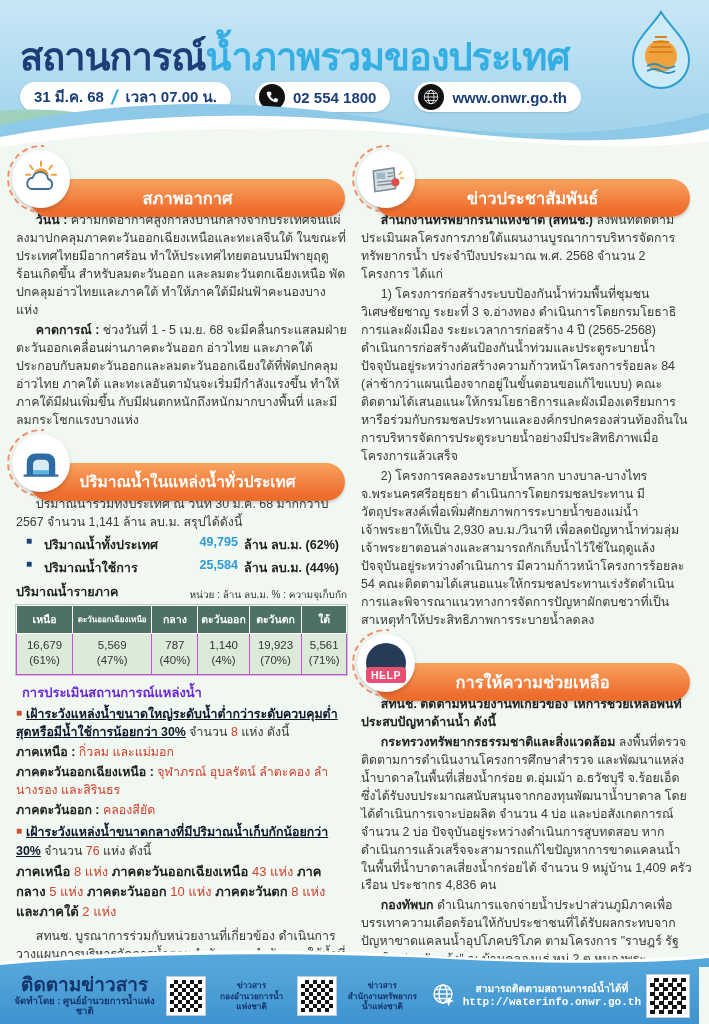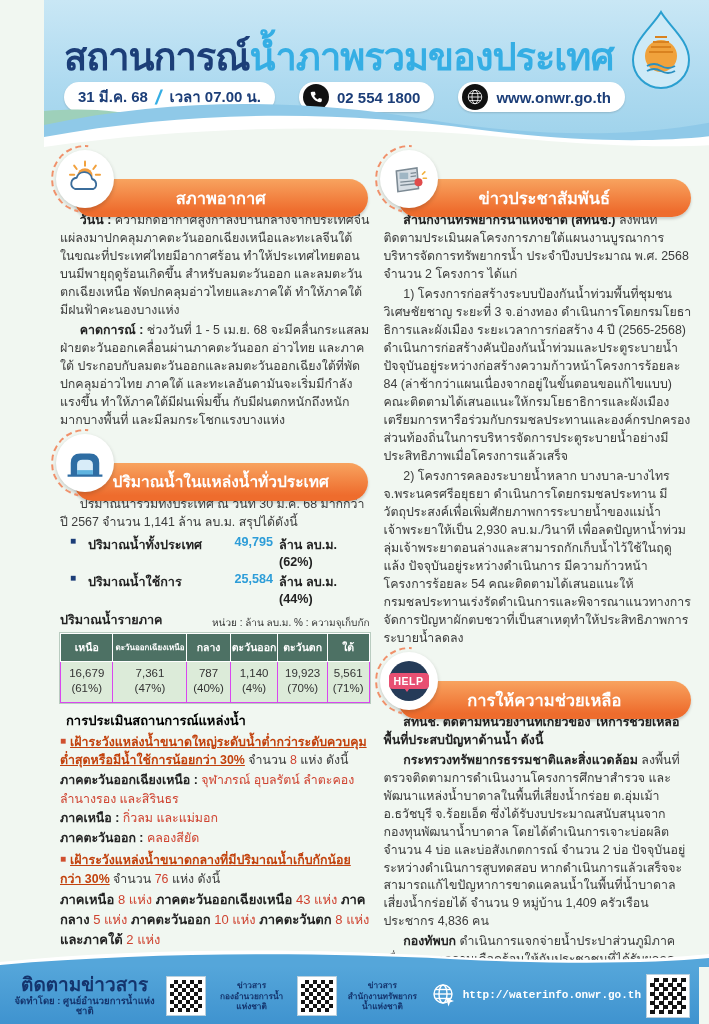--- a/index.html
+++ b/index.html
@@ -1,18 +1,18 @@
 <!DOCTYPE html>
 <html lang="th"><head>
 <meta charset="utf-8">
 <style>
   * { margin:0; padding:0; box-sizing:border-box; }
   html,body { width:709px; }
   body { font-family:"Liberation Sans", sans-serif; }
-  .page { position:relative; width:709px; height:1024px; background:#f1f7f1; overflow:hidden;padding-left:44px; }
+  .page { position:relative; width:709px; height:1024px; background:#f1f7f1; overflow:hidden; }
 
   
   .header { position:relative; height:152px; background:linear-gradient(180deg,#c9e7f5 0%,#aedaf0 55%,#9cd1ea 100%); }
   .title { position:absolute; left:20px; top:26px; font-size:38px; font-weight:bold; letter-spacing:-1px; white-space:nowrap; }
   .title .t1 { color:#1c3e78; }
   .title .t2 { color:#35aee4; }
   .infobar { position:absolute; left:20px; top:82px; display:flex; align-items:center; gap:24px; }
   .pill-white { background:#fff; border-radius:18px; display:flex; align-items:center; padding:4px 14px; height:30px; box-shadow:0 1px 2px rgba(0,0,0,.15); }
   .datepill { gap:8px; font-weight:bold; color:#1c3e78; font-size:15px; }
   .datepill .slash { color:#35aee4; font-size:20px; font-weight:bold; transform:skewX(-12deg); }
@@ -25,43 +25,43 @@
   .content { position:relative; display:flex; gap:14px; padding:2px 16px 0 16px; }
   .col { width:331px; }
   .section-head { position:relative; height:46px; margin:4px 0 8px 0; }
   .section-pill { position:absolute; left:14px; right:2px; top:21px; height:38px; border-radius:20px; background:linear-gradient(180deg,#f8a35f 0%,#ee6c2d 85%); display:flex; align-items:center; justify-content:center; color:#fff; font-weight:bold; font-size:16.5px; box-shadow:0 2px 3px rgba(0,0,0,.18); }
   .icon-circle { position:absolute; left:-4px; top:-8px; width:58px; height:58px; background:#fff; border-radius:50%; box-shadow:0 2px 4px rgba(0,0,0,.18); display:flex; align-items:center; justify-content:center; z-index:2; }
   .icon-circle::before { content:""; position:absolute; left:-5px; top:-5px; width:64px; height:64px; border:2px dashed #f0906a; border-radius:50%; clip-path:polygon(0 0,55% 0,40% 100%,0 100%); }
   p.body { font-size:12.4px; line-height:1.45; color:#3c3c3c; text-indent:1.6em; margin-bottom:2px; }
   p.body b { color:#222; }
   .blue-num { color:#2d9dd8; }
   .red { color:#cf4330; }
-  .orange-link { color:#c2410c; text-decoration:underline; font-weight:bold; }
+  .orange-link { color:#0f172a; text-decoration:underline; font-weight:bold; }
   .sq { color:#d0502f; font-size:10px; vertical-align:2px; margin-right:4px; }
   .sq-navy { color:#1c3e78; font-size:10px; vertical-align:2px; margin-right:6px; }
 
   
   .w-bullets { margin:2px 0 2px 10px; font-size:12.6px; color:#222; }
   .w-bullets .row { display:flex; gap:6px; margin:3px 0; font-weight:bold; }
   .w-bullets .lbl { width:142px; }
   .w-bullets .val { width:46px; text-align:right; font-weight:bold; }
   .tbl-caption { display:flex; justify-content:space-between; align-items:flex-end; margin-top:4px; }
   .tbl-caption .l { font-weight:bold; color:#222; font-size:12.6px; }
   .tbl-caption .r { font-size:10px; color:#333; }
   table.regions { width:100%; border-collapse:collapse; margin-top:3px; table-layout:fixed; }
   table.regions th { background:#4d7164; color:#fff; font-size:10.5px; padding:5px 1px; border:1px solid #fff; font-weight:bold; white-space:nowrap; overflow:hidden; }
   table.regions th.small { font-size:8px; }
   table.regions td { background:#dcebd9; text-align:center; font-size:11.5px; color:#333; padding:4px 0 5px 0; border:1px solid #d946ef; line-height:1.35; }
   table.regions { box-shadow:0 0 0 1px #b9ccc0; }
-  .assess-h { font-weight:bold; color:#000000; font-size:13px; margin:7px 0 2px 6px; }
+  .assess-h { font-weight:bold; color:#6d28d9; font-size:13px; margin:7px 0 2px 6px; }
   p.assess { font-size:12.4px; line-height:1.5; color:#3c3c3c; margin-bottom:1px; }
   p.assess b { color:#222; }
 
   
-  .helpicon { width:40px; height:40px; border-radius:50%; background:#253b58; position:relative; display:flex; align-items:center; justify-content:center; }
+  .helpicon { width:40px; height:40px; border-radius:50%; background:#253b58; position:relative; display:flex; align-items:flex-end; justify-content:center; }
   .helpicon .tag { background:#e84f72; color:#fff; font-weight:bold; font-size:10.5px; padding:2px 5px; border-radius:4px; letter-spacing:.5px; }
   .helpicon::after { content:""; position:absolute; bottom:4px; left:13px; border:5px solid transparent; border-top:7px solid #e84f72; }
 
   
   .footer { position:absolute; left:0; bottom:0; width:699px; height:58px; background:linear-gradient(180deg,#55a6da,#3f93cf);text-align:center; }
   .ftr-wave { position:absolute; left:0; top:-20px; width:709px; height:21px; }
   .ftr-inner { position:relative; height:100%; display:flex; align-items:center; gap:8px; padding:2px 10px 0 14px; }
   .ftr-title { color:#14346d; line-height:1.1; margin-right:4px; }
   .ftr-title .big { font-size:19px; font-weight:bold; }
   .ftr-title .sub { font-size:9.5px; font-weight:bold; }
@@ -198,36 +198,36 @@
             <tr>
           <th>เหนือ</th>
           <th class="small">ตะวันออกเฉียงเหนือ</th>
           <th>กลาง</th>
           <th>ตะวันออก</th>
           <th>ตะวันตก</th>
           <th>ใต้</th>
         </tr>
         <tr>
           <td><span>16,679</span><br><span>(61%)</span></td>
-          <td><span>7,361</span><br><span>(47%)</span></td>
+          <td><span>5,569</span><br><span>(47%)</span></td>
           <td><span>787</span><br><span>(40%)</span></td>
           <td><span>1,140</span><br><span>(4%)</span></td>
           <td><span>19,923</span><br><span>(70%)</span></td>
           <td><span>5,561</span><br><span>(71%)</span></td>
         </tr>
       </tbody>
         </table>
 
       <div class="assess-h">การประเมินสถานการณ์แหล่งน้ำ</div>
 
       <p class="assess" style="text-indent:0;">
         <span class="sq">■</span><span class="orange-link">เฝ้าระวังแหล่งน้ำขนาดใหญ่ระดับน้ำต่ำกว่าระดับควบคุมต่ำสุดหรือมีน้ำใช้การน้อยกว่า 30%</span><span> จำนวน </span><span class="red">8</span><span> แห่ง ดังนี้</span>
       </p>
+      <p class="assess" style="text-indent:0;"><b>ภาคเหนือ :</b><span class="red"> กิ่วลม และแม่มอก</span></p>
       <p class="assess" style="text-indent:0;"><b>ภาคตะวันออกเฉียงเหนือ :</b><span class="red"> จุฬาภรณ์ อุบลรัตน์ ลำตะคอง ลำนางรอง และสิรินธร</span></p>
-      <p class="assess" style="text-indent:0;"><b>ภาคเหนือ :</b><span class="red"> กิ่วลม และแม่มอก</span></p>
       <p class="assess" style="text-indent:0;"><b>ภาคตะวันออก :</b><span class="red"> คลองสียัด</span></p>
 
       <p class="assess" style="text-indent:0; margin-top:4px;">
         <span class="sq">■</span><span class="orange-link">เฝ้าระวังแหล่งน้ำขนาดกลางที่มีปริมาณน้ำเก็บกักน้อยกว่า 30%</span><span> จำนวน </span><span class="red">76</span><span> แห่ง ดังนี้</span>
       </p>
       <p class="assess" style="text-indent:0; font-size:13px; line-height:1.55;">
         <b>ภาคเหนือ</b> <span class="red">8 แห่ง</span>
         <b>ภาคตะวันออกเฉียงเหนือ</b> <span class="red">43 แห่ง</span>
         <b>ภาคกลาง</b> <span class="red">5 แห่ง</span>
         <b>ภาคตะวันออก</b> <span class="red">10 แห่ง</span>
@@ -305,20 +305,21 @@
           <g stroke="#fff" stroke-width="1.4" fill="none">
               <circle cx="12" cy="11" r="9"></circle>
               <ellipse cx="12" cy="11" rx="4" ry="9"></ellipse>
               <line x1="3" y1="11" x2="21" y2="11"></line>
               <line x1="4.5" y1="6.5" x2="19.5" y2="6.5"></line>
               <line x1="4.5" y1="15.5" x2="19.5" y2="15.5"></line>
             </g>
           <path d="M15 15 l8 3 -4 1.5 -1.5 4 z" fill="#fff"></path>
         </svg>
         <div class="txt">
+          <div class="a">สามารถติดตามสถานการณ์น้ำได้ที่</div>
           <div class="b">http://waterinfo.onwr.go.th</div>
         </div>
         <div class="qr" style="width:42px;height:42px;"></div>
       </div>
     </div>
   </div>
 
 </div>
 
 </body></html>

